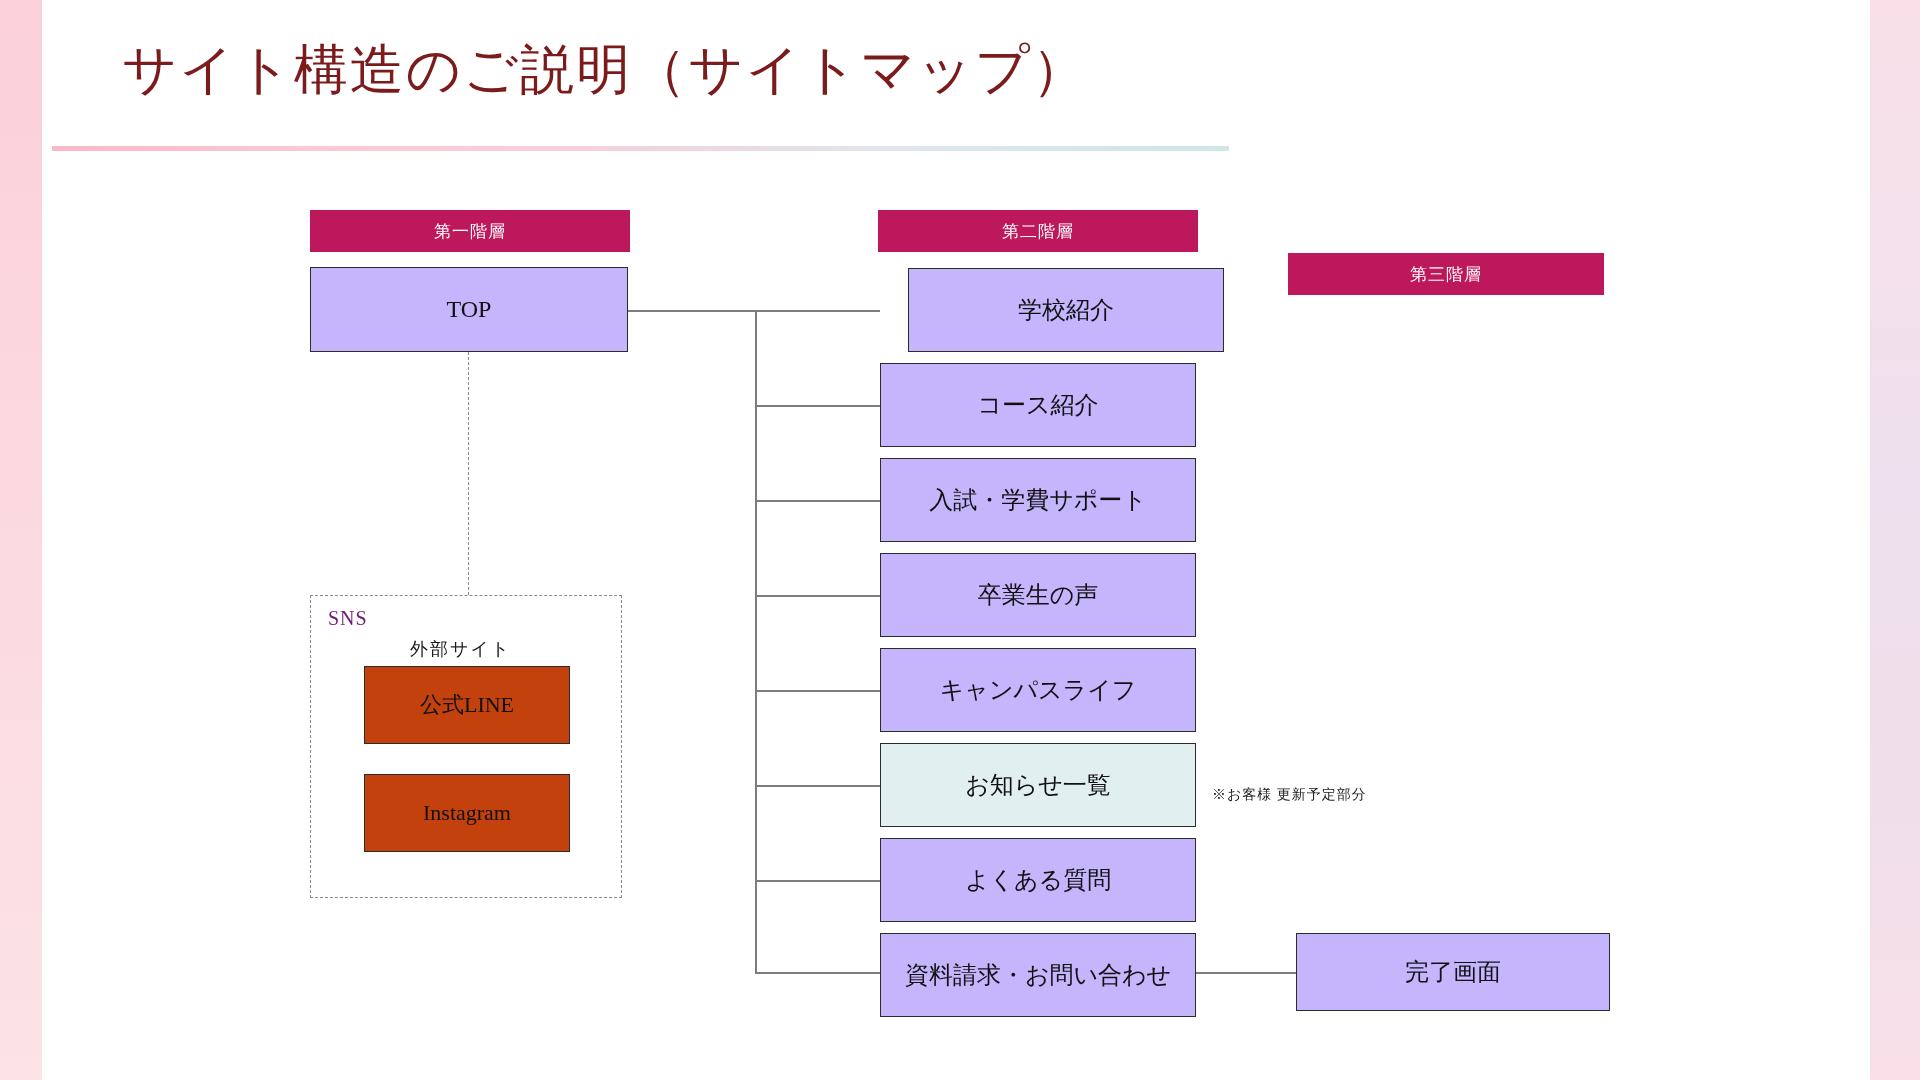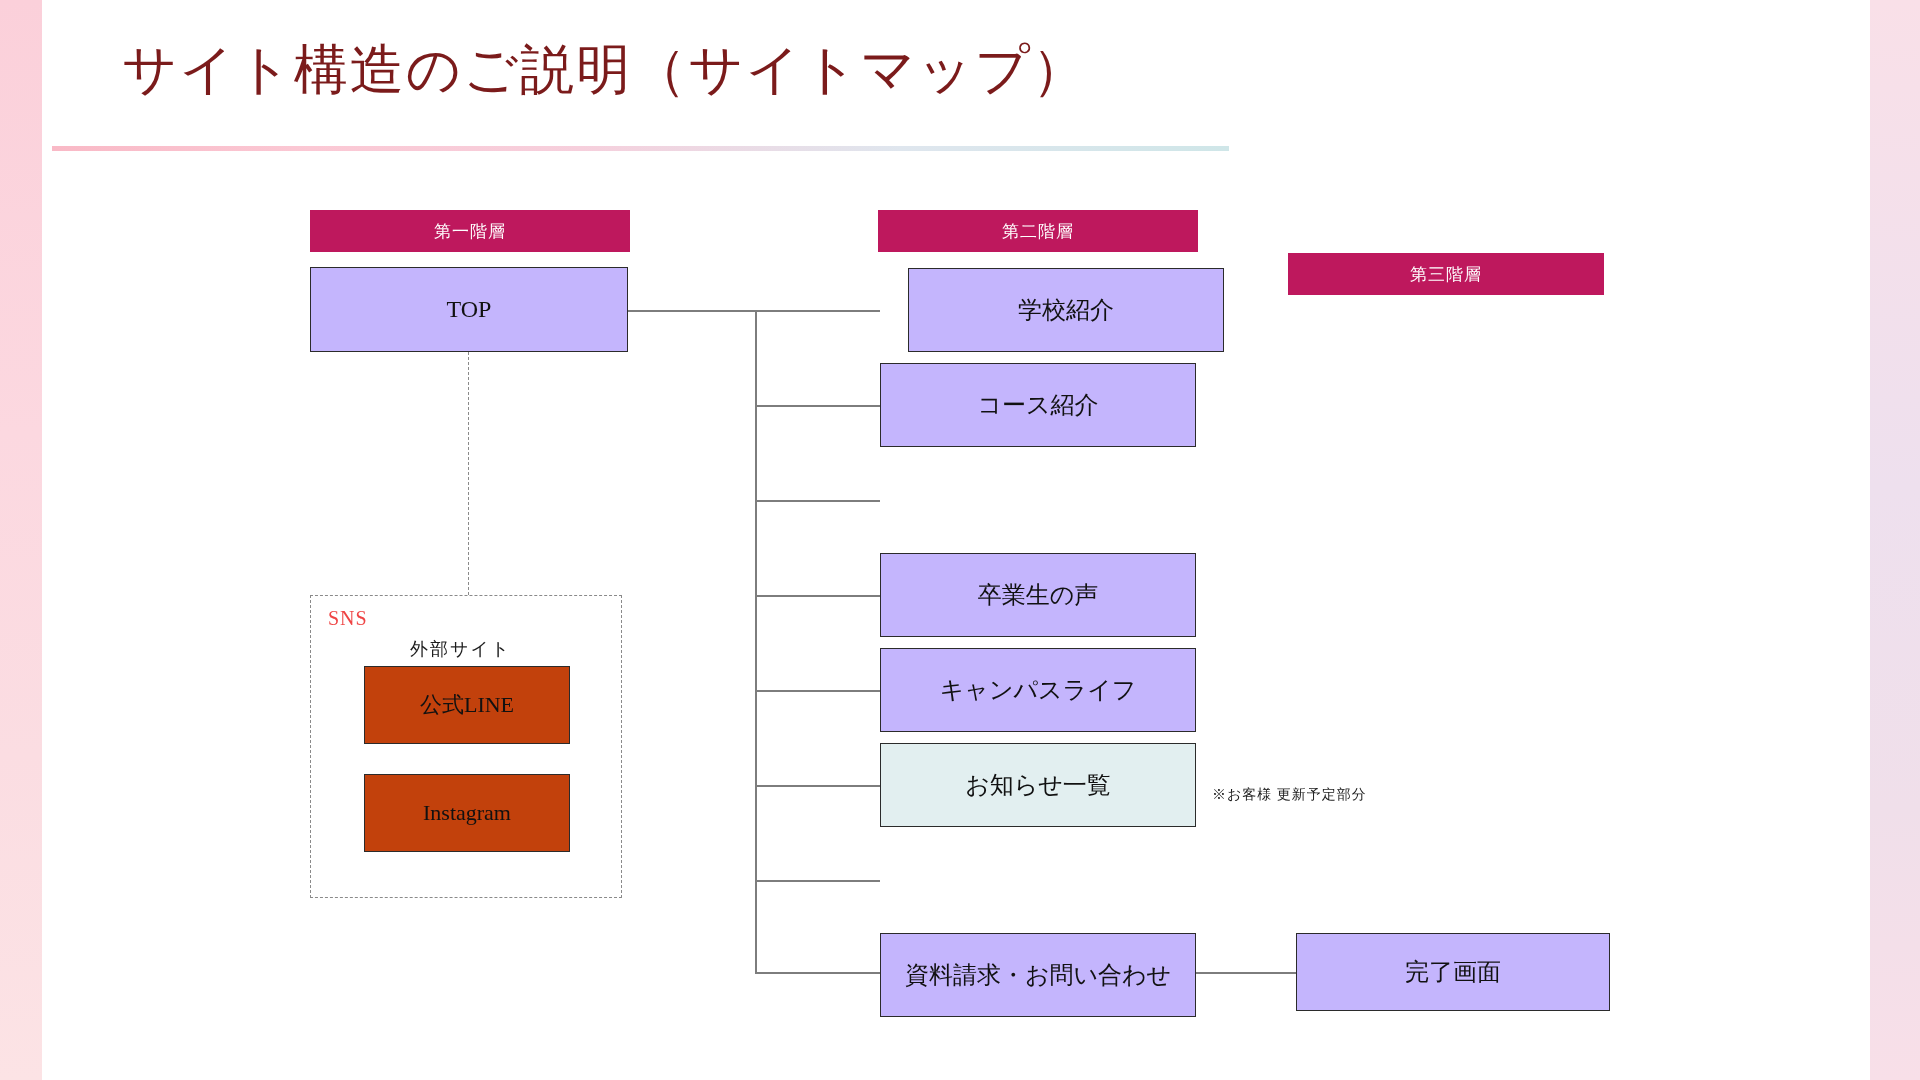--- a/index.html
+++ b/index.html
@@ -58,21 +58,21 @@
   .ln.v{width:1.6px;}
   
   .dashline{
     position:absolute;width:0;border-left:1.8px dashed #8a8a8a;
   }
   
   .sns-group{
     position:absolute;border:1.8px dashed #8a8a8a;box-sizing:border-box;background:transparent;
   }
   .sns-label{
-    position:absolute;font-size:20px;color:#ef4444;letter-spacing:1px;
+    position:absolute;font-size:20px;color:#701a75;letter-spacing:1px;
     font-family:"Liberation Serif","DejaVu Serif",serif;
   }
   .ext-label{
     position:absolute;font-size:18px;color:#1c1c1c;letter-spacing:2px;
   }
   .note{
     position:absolute;font-size:14px;color:#1c1c1c;letter-spacing:1px;white-space:nowrap;margin-top:12px;
   }
 </style>
 </head>
@@ -121,38 +121,44 @@
   <div class="node" style="left:880px;top:268px;width:316px;height:84px;margin-left:28px;">
     <span>学校紹介</span>
   </div>
 
   <div class="ln h" style="left:755px;top:405px;width:125px;"></div>
   <div class="node" style="left:880px;top:363px;width:316px;height:84px;">
     <span>コース紹介</span>
   </div>
 
   <div class="ln h" style="left:755px;top:500px;width:125px;"></div>
+  <div class="node" style="left:880px;top:458px;width:316px;height:84px;">
+    <span>入試・学費サポート</span>
+  </div>
 
   <div class="ln h" style="left:755px;top:595px;width:125px;"></div>
   <div class="node" style="left:880px;top:553px;width:316px;height:84px;">
     <span>卒業生の声</span>
   </div>
 
   <div class="ln h" style="left:755px;top:690px;width:125px;"></div>
   <div class="node" style="left:880px;top:648px;width:316px;height:84px;">
     <span>キャンパスライフ</span>
   </div>
 
   <div class="ln h" style="left:755px;top:785px;width:125px;"></div>
   <div class="node highlight" style="left:880px;top:743px;width:316px;height:84px;">
     <span>お知らせ一覧</span>
   </div>
   <div class="note" style="left:1212px;top:774px;">※お客様 更新予定部分</div>
 
   <div class="ln h" style="left:755px;top:880px;width:125px;"></div>
+  <div class="node" style="left:880px;top:838px;width:316px;height:84px;">
+    <span>よくある質問</span>
+  </div>
 
   <div class="ln h" style="left:755px;top:972px;width:125px;"></div>
   <div class="node" style="left:880px;top:933px;width:316px;height:84px;">
     <span>資料請求・お問い合わせ</span>
   </div>
 
   <div class="ln h" style="left:1196px;top:972px;width:100px;"></div>
   <div class="node" style="left:1296px;top:933px;width:314px;height:78px;">
     <span>完了画面</span>
   </div>

